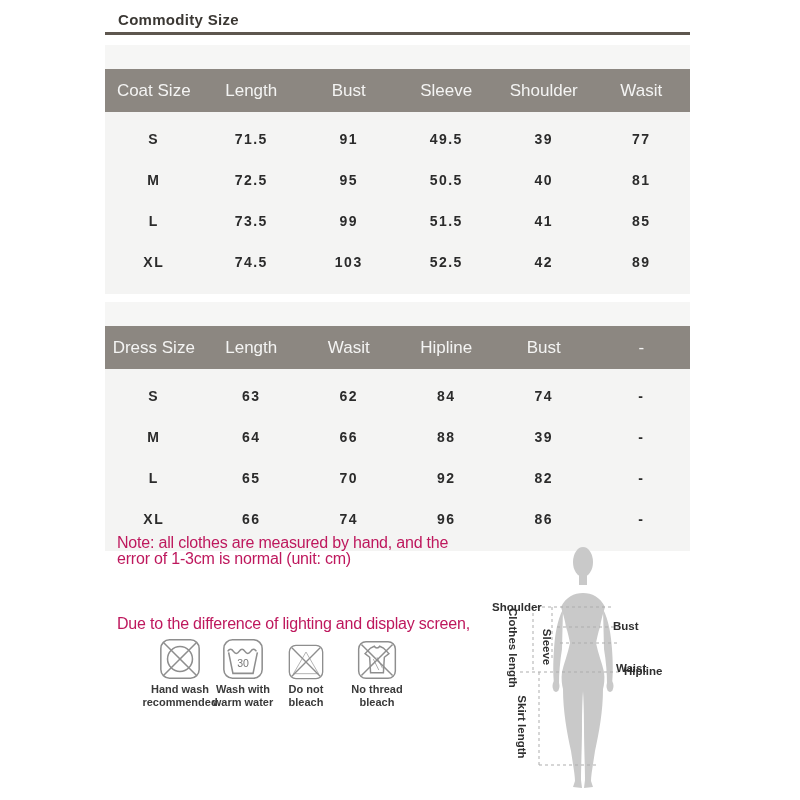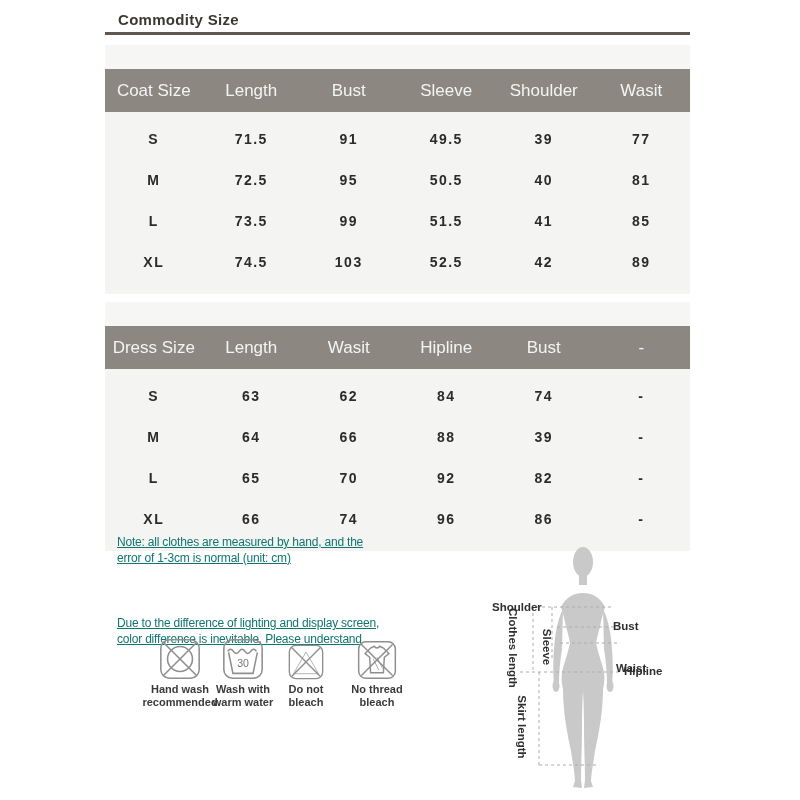--- a/index.html
+++ b/index.html
@@ -15,21 +15,21 @@
   .size-table.t1{top:45px;}
   .size-table.t2{top:302px;}
   .table-strip{height:24px;background:#f6f6f5;}
   .thead{display:flex;height:43px;background:#8c8781;align-items:center;}
   .th{flex:1;text-align:center;color:#f4f4f3;font-size:17px;font-weight:normal;}
   .tbody{background:#f4f4f3;padding:6px 0 12px 0;}
   .tr{display:flex;height:41px;align-items:center;}
   .td{flex:1;text-align:center;font-size:14px;font-weight:bold;color:#2b2b2b;letter-spacing:1.5px;}
 
   
-  .note-block{position:absolute;left:117px;color:#0f766e;font-size:12px;line-height:15.5px;letter-spacing:-0.2px;text-decoration:underline;}
+  .note-block{position:absolute;left:117px;color:#be185d;font-size:16px;line-height:15.5px;letter-spacing:-0.2px;}
   .note1{top:535px;}
   .note2{top:616px;}
 
   
   .care-row{position:absolute;left:147px;top:634px;display:flex;}
   .care-item{display:flex;flex-direction:column;align-items:center;}
   .care-item .iconbox{height:48px;display:flex;align-items:flex-end;justify-content:center;}
   .care-label{font-size:11px;line-height:11px;font-weight:bold;color:#3a3a3a;text-align:center;white-space:nowrap;margin-top:2px;}
   .care-item svg{display:block;}
   .ci{stroke:#8e8e8e;fill:none;stroke-width:1.6;}
@@ -146,21 +146,20 @@
       </div>
     </div>
   </div>
 
   <div class="note-block note1">
     <div>Note: all clothes are measured by hand, and the</div>
     <div>error of 1-3cm is normal (unit: cm)</div>
   </div>
   <div class="note-block note2">
     <div>Due to the difference of lighting and display screen,</div>
-    <div>color difference is inevitable. Please understand</div>
   </div>
 
   <div class="care-row">
 
     <div class="care-item" style="width:66px">
       <div class="iconbox">
         <svg width="46" height="46" viewBox="0 0 48 48">
           <rect class="ci" x="4" y="4" width="40" height="40" rx="9"></rect>
           <circle class="ci" cx="24" cy="24" r="13"></circle>
           <line class="ci" x1="7" y1="7" x2="41" y2="41"></line>

